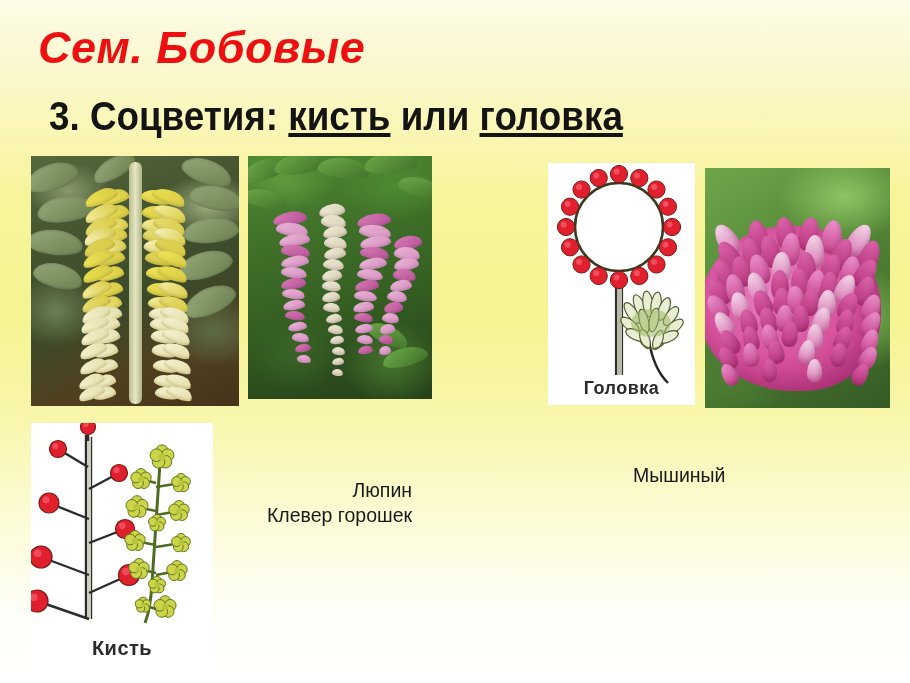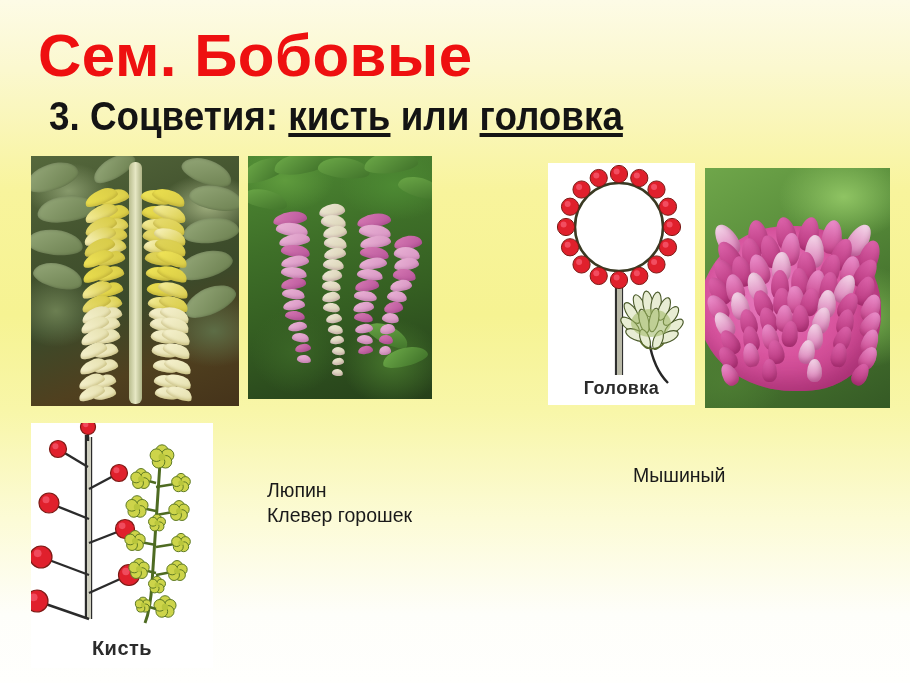--- a/index.html
+++ b/index.html
@@ -15,41 +15,40 @@
        #fcfbd6 76%,
        #fefefa 90%,
        #fffffd 100%);
     position:relative;
   }
   .slide{position:absolute;inset:0;}
 
   
   .title-red{
     position:absolute;left:38px;top:22px;
-    font-size:60px;line-height:52px;
-    font-weight:bold;
+    font-size:45px;line-height:52px;
+    font-weight:bold;font-style:italic;
     color:#ee1010;letter-spacing:.5px;
     white-space:nowrap;
-    margin-top:8px;
   }
   .subtitle{
     position:absolute;left:49px;top:92px;
     font-size:40px;line-height:48px;
     font-weight:bold;color:#141414;
     white-space:nowrap;
     transform:scaleX(.92);transform-origin:left center;
   }
   .subtitle u{text-decoration:underline;text-underline-offset:3px;}
 
   
   .caption{
     position:absolute;color:#1a1a1a;
     font-size:19.5px;line-height:25px;white-space:nowrap;
   }
-  #cap-lupin{left:267px;top:478px;}
+  #cap-lupin{left:267px;top:478px;text-align:right;}
   #cap-clover{left:633px;top:463px;}
 
   
   .photo{position:absolute;overflow:hidden;background:#3a4a22;}
 
   
   #photo-lupine{left:31px;top:156px;width:208px;height:250px;}
   #photo-lupine .bg{
     position:absolute;inset:0;
     background:

